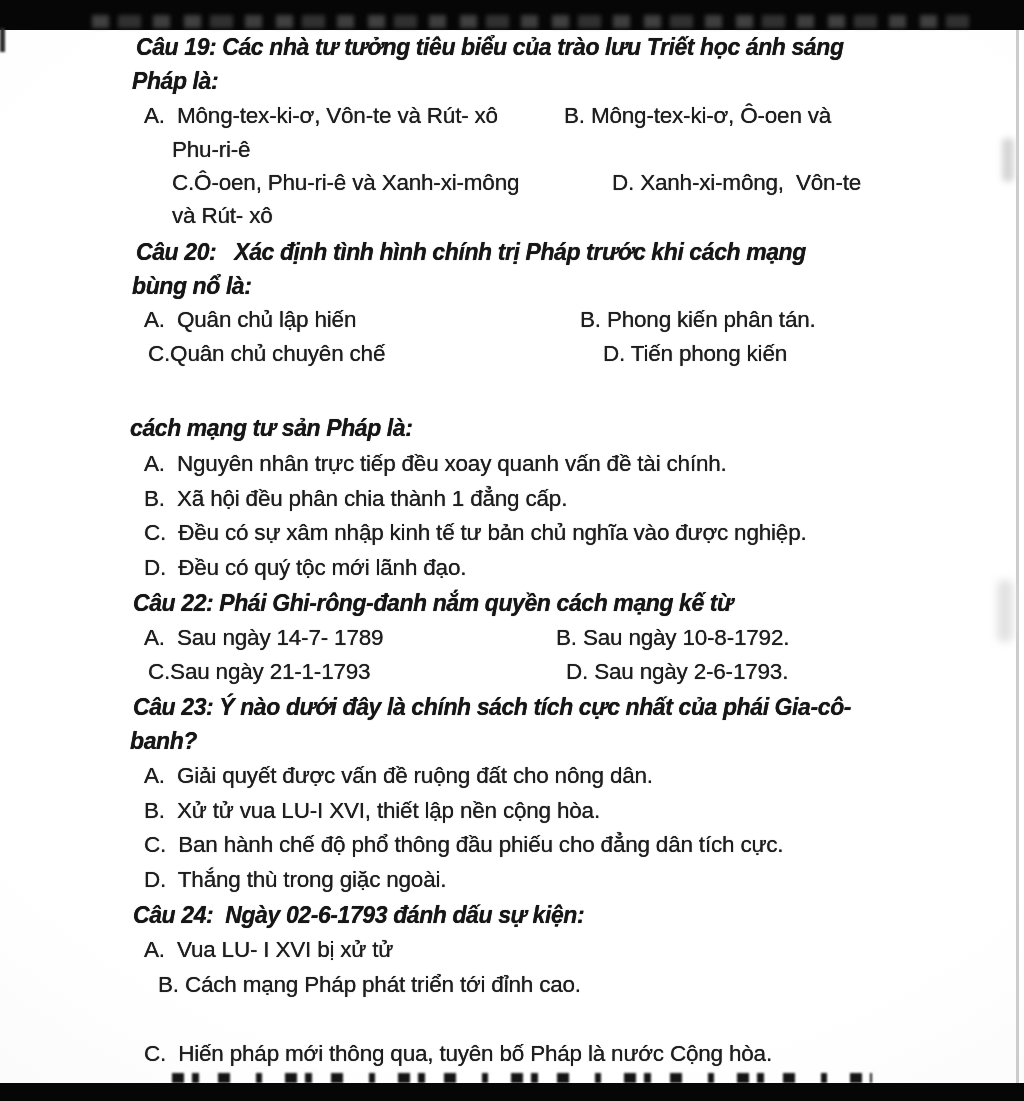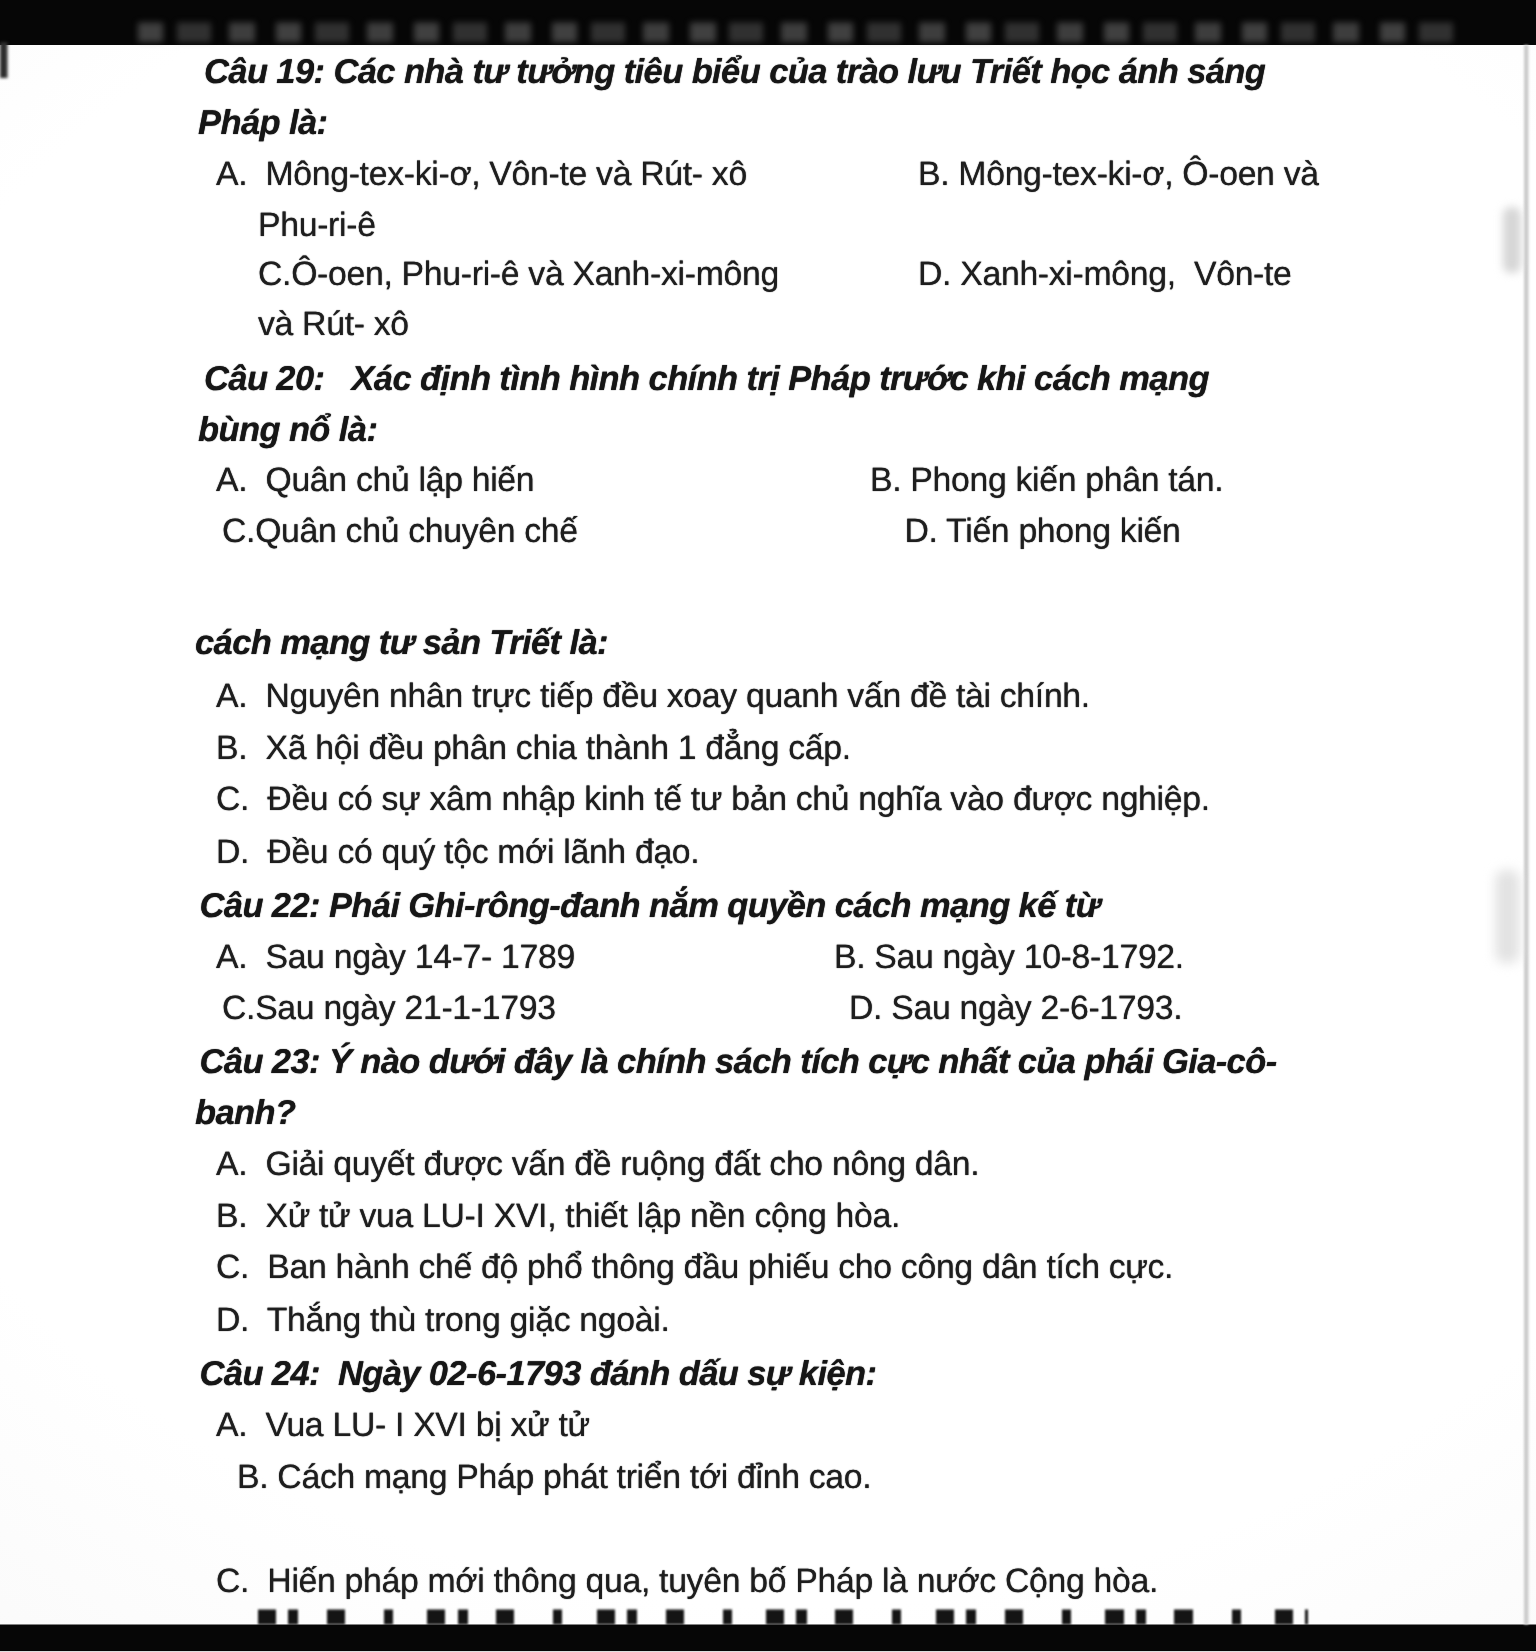--- a/index.html
+++ b/index.html
@@ -49,50 +49,50 @@
 
   <div class="topbar">
     <div class="ghost-band"></div>
   </div>
 
   <div class="content">
 
     <span class="t h" style="left:136px;top:36px">Câu 19: Các nhà tư tưởng tiêu biểu của trào lưu Triết học ánh sáng</span>
     <span class="t h" style="left:132px;top:70px">Pháp là:</span>
     <span class="t" style="left:144px;top:105px">A.  Mông-tex-ki-ơ, Vôn-te và Rút- xô</span>
-    <span class="t" style="left:612px;top:105px">B. Mông-tex-ki-ơ, Ô-oen và</span>
+    <span class="t" style="left:564px;top:105px">B. Mông-tex-ki-ơ, Ô-oen và</span>
     <span class="t" style="left:172px;top:139px">Phu-ri-ê</span>
     <span class="t" style="left:172px;top:172px">C.Ô-oen, Phu-ri-ê và Xanh-xi-mông</span>
     <span class="t" style="left:612px;top:172px">D. Xanh-xi-mông,  Vôn-te</span>
     <span class="t" style="left:172px;top:205px">và Rút- xô</span>
 
     <span class="t h" style="left:136px;top:241px">Câu 20:   Xác định tình hình chính trị Pháp trước khi cách mạng</span>
     <span class="t h" style="left:132px;top:275px">bùng nổ là:</span>
     <span class="t" style="left:144px;top:309px">A.  Quân chủ lập hiến</span>
     <span class="t" style="left:580px;top:309px">B. Phong kiến phân tán.</span>
     <span class="t" style="left:148px;top:343px">C.Quân chủ chuyên chế</span>
     <span class="t" style="left:603px;top:343px">D. Tiến phong kiến</span>
 
-    <span class="t h" style="left:130px;top:417px">cách mạng tư sản Triết là:</span>
+    <span class="t h" style="left:130px;top:417px">cách mạng tư sản Pháp là:</span>
     <span class="t" style="left:144px;top:453px">A.  Nguyên nhân trực tiếp đều xoay quanh vấn đề tài chính.</span>
     <span class="t" style="left:144px;top:488px">B.  Xã hội đều phân chia thành 1 đẳng cấp.</span>
     <span class="t" style="left:144px;top:522px">C.  Đều có sự xâm nhập kinh tế tư bản chủ nghĩa vào được nghiệp.</span>
     <span class="t" style="left:144px;top:557px">D.  Đều có quý tộc mới lãnh đạo.</span>
 
     <span class="t h" style="left:133px;top:592px">Câu 22: Phái Ghi-rông-đanh nắm quyền cách mạng kế từ</span>
     <span class="t" style="left:144px;top:627px">A.  Sau ngày 14-7- 1789</span>
     <span class="t" style="left:556px;top:627px">B. Sau ngày 10-8-1792.</span>
     <span class="t" style="left:148px;top:661px">C.Sau ngày 21-1-1793</span>
     <span class="t" style="left:566px;top:661px">D. Sau ngày 2-6-1793.</span>
 
     <span class="t h" style="left:133px;top:696px">Câu 23: Ý nào dưới đây là chính sách tích cực nhất của phái Gia-cô-</span>
     <span class="t h" style="left:130px;top:730px">banh?</span>
     <span class="t" style="left:144px;top:765px">A.  Giải quyết được vấn đề ruộng đất cho nông dân.</span>
     <span class="t" style="left:144px;top:800px">B.  Xử tử vua LU-I XVI, thiết lập nền cộng hòa.</span>
-    <span class="t" style="left:144px;top:834px">C.  Ban hành chế độ phổ thông đầu phiếu cho công dân tích cực.</span>
+    <span class="t" style="left:144px;top:834px">C.  Ban hành chế độ phổ thông đầu phiếu cho đẳng dân tích cực.</span>
     <span class="t" style="left:144px;top:869px">D.  Thắng thù trong giặc ngoài.</span>
 
     <span class="t h" style="left:133px;top:904px">Câu 24:  Ngày 02-6-1793 đánh dấu sự kiện:</span>
     <span class="t" style="left:144px;top:939px">A.  Vua LU- I XVI bị xử tử</span>
     <span class="t" style="left:158px;top:974px">B. Cách mạng Pháp phát triển tới đỉnh cao.</span>
     <span class="t" style="left:144px;top:1043px">C.  Hiến pháp mới thông qua, tuyên bố Pháp là nước Cộng hòa.</span>
 
   </div>
 
   <div class="fragments"></div>

